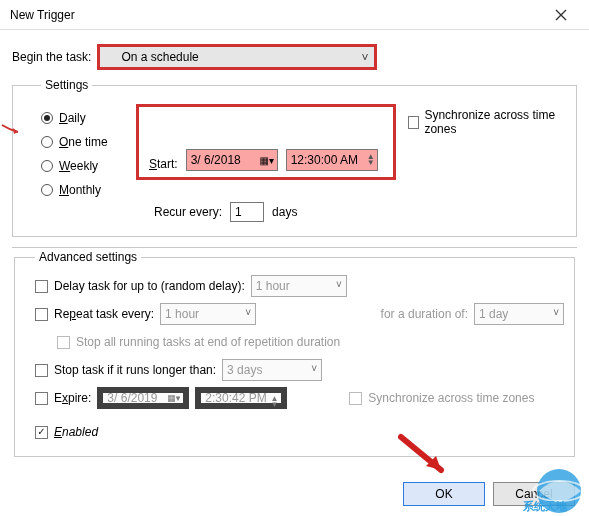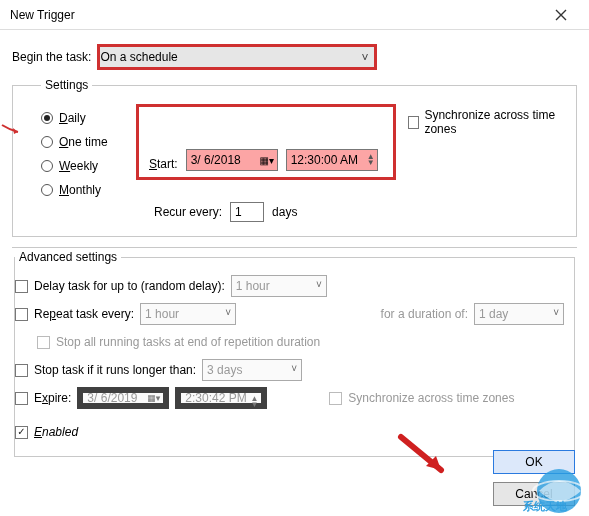--- a/index.html
+++ b/index.html
@@ -29,21 +29,21 @@
   }
   .content { padding: 8px 12px 55px 12px; }
   .row { display: flex; align-items: center; }
   .begin-row { margin: 6px 0 8px 0; }
   .begin-row .label { margin-right: 6px; }
   .begin-row .dropdown {
     border: 3px solid #cf3030;
     background: #e6e6e6;
     height: 26px; width: 280px;
     display: flex; align-items: center;
-    padding: 0 0;
+    padding: 0 21px;
     position: relative;
   }
   .begin-row .dropdown .arrow {
     position: absolute; right: 6px; top: 4px;
     color: #444;
   }
   fieldset.settings {
     border: 1px solid #c8c8c8;
     margin: 6px 0 10px 0;
     padding: 6px 10px 14px 28px;
@@ -96,21 +96,21 @@
     position: absolute;
     left: 0px; top: 122px;
     color: #cf3030;
   }
   .arrow-sep {
     border: none; border-top: 1px solid #c8c8c8;
     margin: 8px 0 2px 0;
   }
   fieldset.adv {
     border: 1px solid #c8c8c8;
-    padding: 8px 10px 10px 0;
+    padding: 8px 10px 10px 20px;
     color: #555;
   }
   fieldset.adv legend { color: #000; padding: 0 4px; }
   .adv-row {
     display: flex; align-items: center;
     height: 28px; gap: 6px;
   }
   .combo {
     border: 1px solid #aaa;
     height: 22px; min-width: 96px;
@@ -133,21 +133,21 @@
   .expire-date .cal, .expire-time .spin {
     position: absolute; right: 3px;
     font-size: 9px; color: #777;
   }
   .expire-time .spin { display:flex; flex-direction:column; line-height:6px; font-size:8px; top:3px; }
   .indent { margin-left: 22px; }
   .enabled-row { margin-top: 6px; }
   .buttons {
     position: absolute;
     right: 14px; bottom: 10px;
-    display: flex; gap: 8px; flex-direction: column;
+    display: flex; gap: 8px;
   }
   .btn {
     width: 82px; height: 24px;
     border: 1px solid #888;
     background: #e6e6e6;
     display: flex; align-items: center; justify-content: center;
   }
   .btn.ok { border: 1px solid #2a7adf; background: #dce8fa; }
   .big-red-arrow {
     position: absolute;

